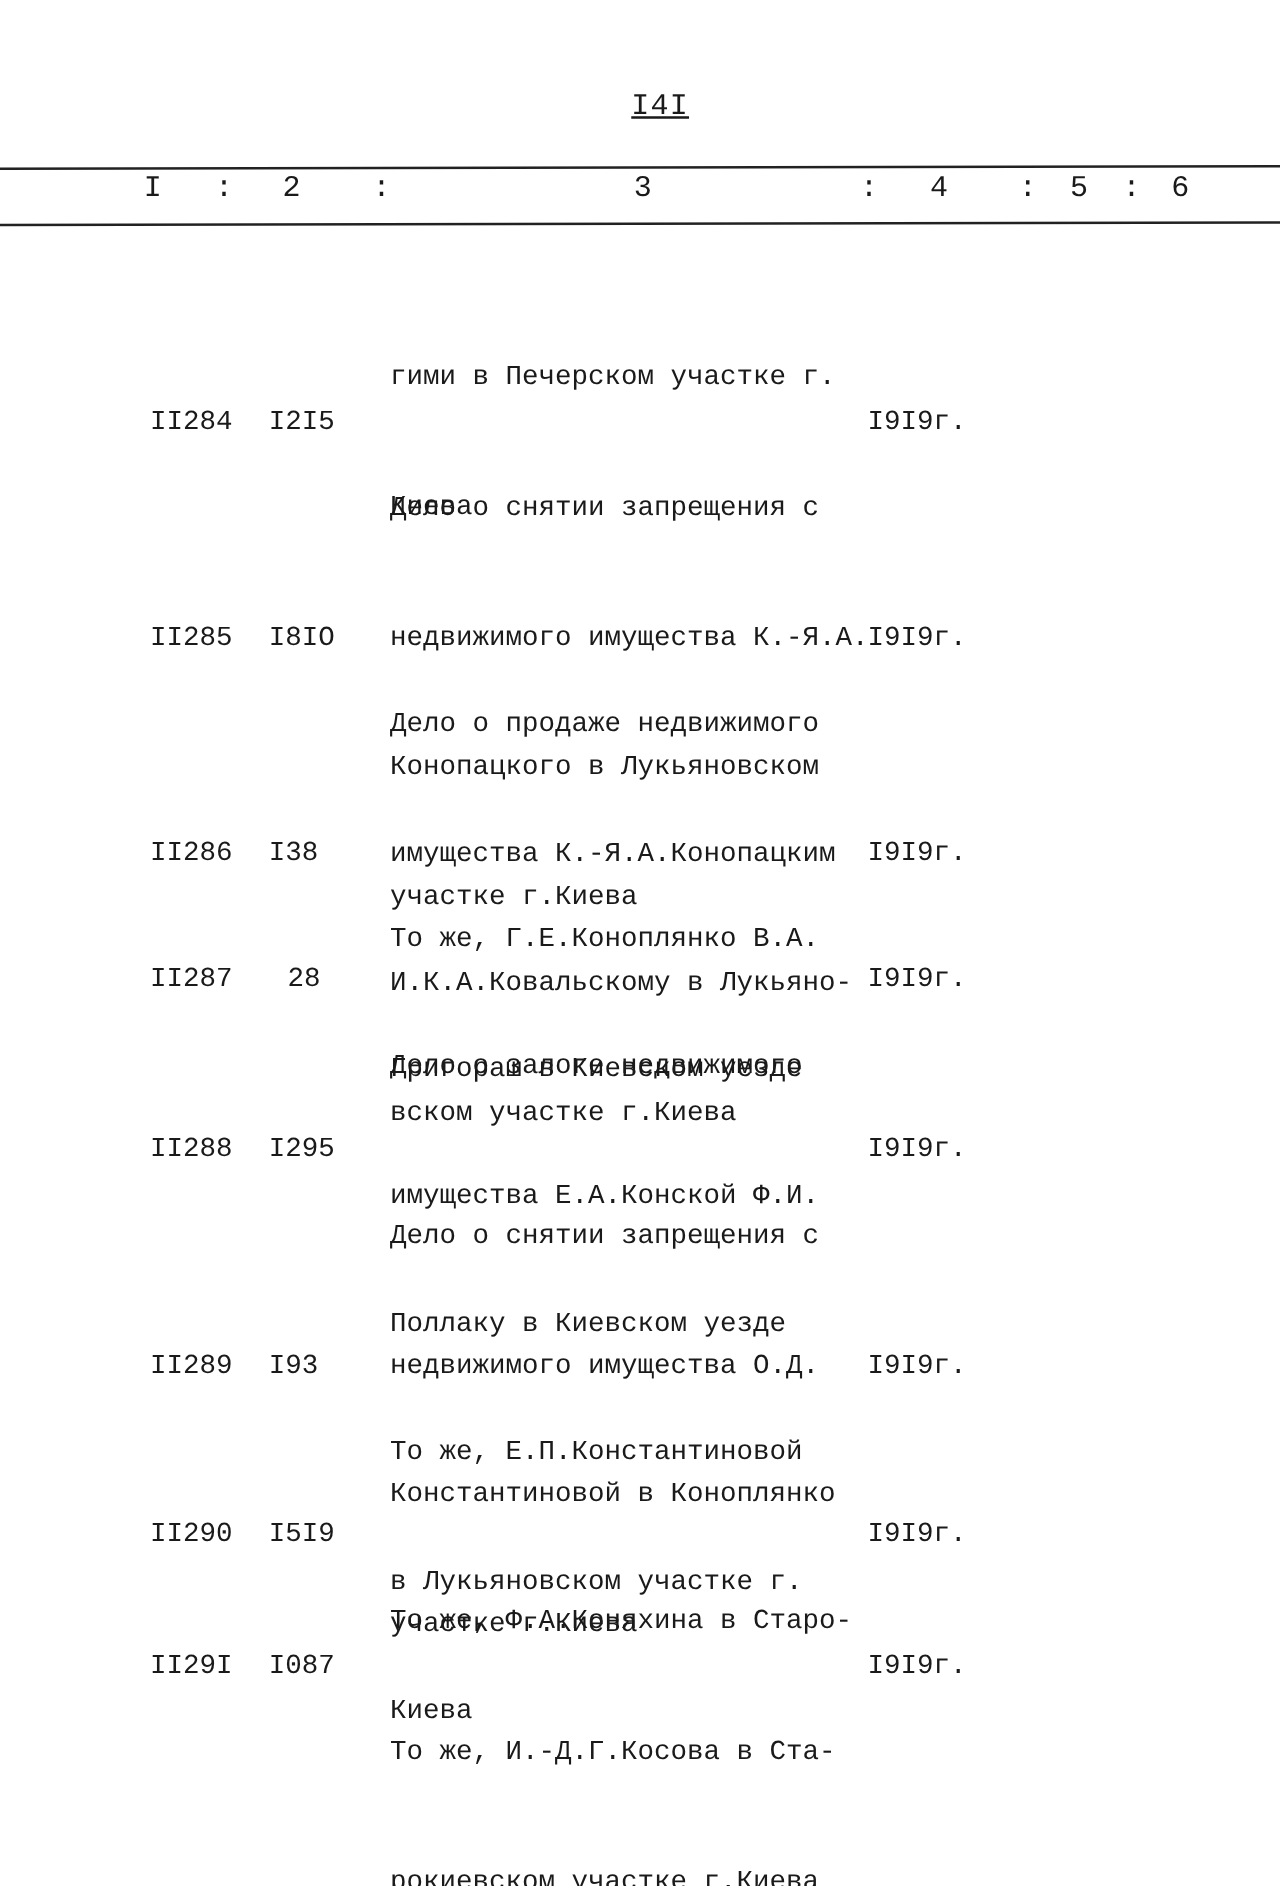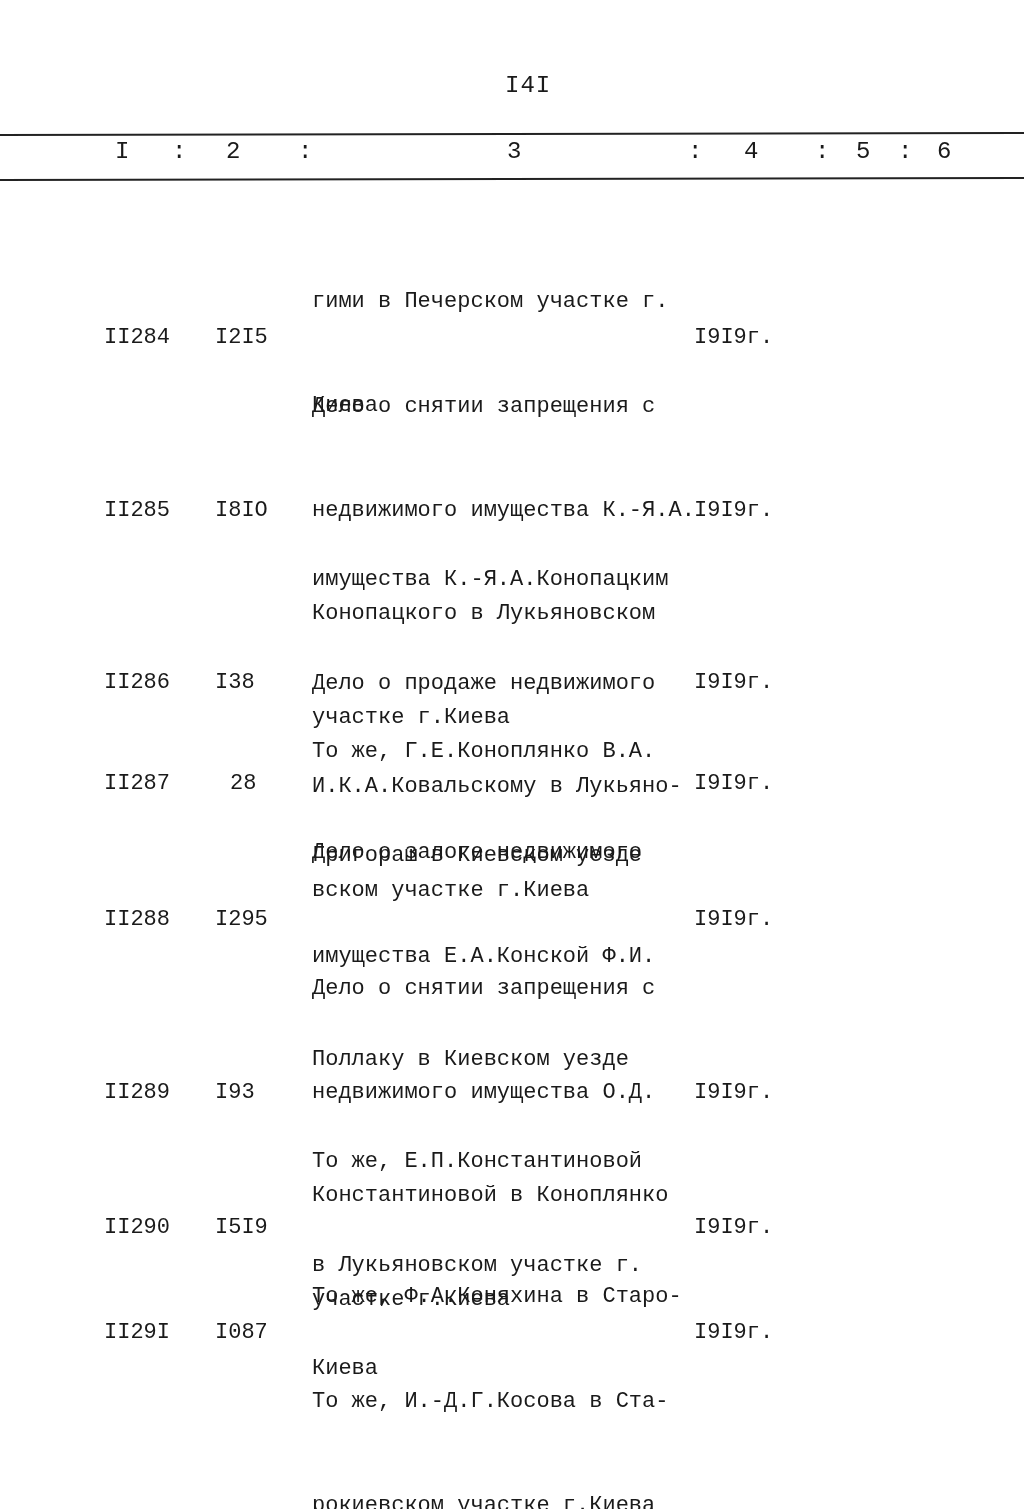--- a/index.html
+++ b/index.html
@@ -6,35 +6,35 @@
     body {
       width: 1024px; height: 1509px;
       background: #ffffff;
       font-family: "Liberation Mono", "DejaVu Sans Mono", monospace;
       color: #1a1a1a;
       position: relative;
       overflow: hidden;
     }
     .page-number {
       position: absolute; left: 505px; top: 72px;
-      font-size: 24px; letter-spacing: 1px;
+      font-size: 24px; letter-spacing: 1px; text-decoration: underline;
     }
     .rule {
       position: absolute; left: 0; width: 1024px; height: 2px;
       background: #222;
     }
     .rule.top { top: 133px; transform: rotate(-0.12deg); }
     .rule.bottom { top: 178px; transform: rotate(-0.12deg); }
     .header-cols {
       position: absolute; top: 138px; left: 0; width: 1024px; height: 36px;
       font-size: 24px;
     }
     .header-cols span { position: absolute; top: 0; }
     .row { position: absolute; left: 0; width: 1024px; font-size: 22px; line-height: 34.5px; }
-    .row .c1 { position: absolute; left: 104px; top: 0; }
+    .row .c1 { position: absolute; left: 120px; top: 0; }
     .row .c2 { position: absolute; left: 215px; top: 0; }
     .row .c3 { position: absolute; left: 312px; top: 0; white-space: pre; }
     .row .c4 { position: absolute; left: 694px; top: 0; }
     .row .c3 div { height: 34.5px; }
   </style>
 </head>
 <body>
 
 <div class="page-number">I4I</div>
 
@@ -70,22 +70,22 @@
     <div>Конопацкого в Лукьяновском</div>
     <div>участке г.Киева</div>
   </div>
   <span class="c4">I9I9г.</span>
 </div>
 
 <div class="row" style="top:494px">
   <span class="c1">II285</span>
   <span class="c2">I8IO</span>
   <div class="c3">
+    <div>Дело о продаже недвижимого</div>
     <div>имущества К.-Я.А.Конопацким</div>
-    <div>Дело о продаже недвижимого</div>
     <div>И.К.А.Ковальскому в Лукьяно-</div>
     <div>вском участке г.Киева</div>
   </div>
   <span class="c4">I9I9г.</span>
 </div>
 
 <div class="row" style="top:666px">
   <span class="c1">II286</span>
   <span class="c2">I38</span>
   <div class="c3">

